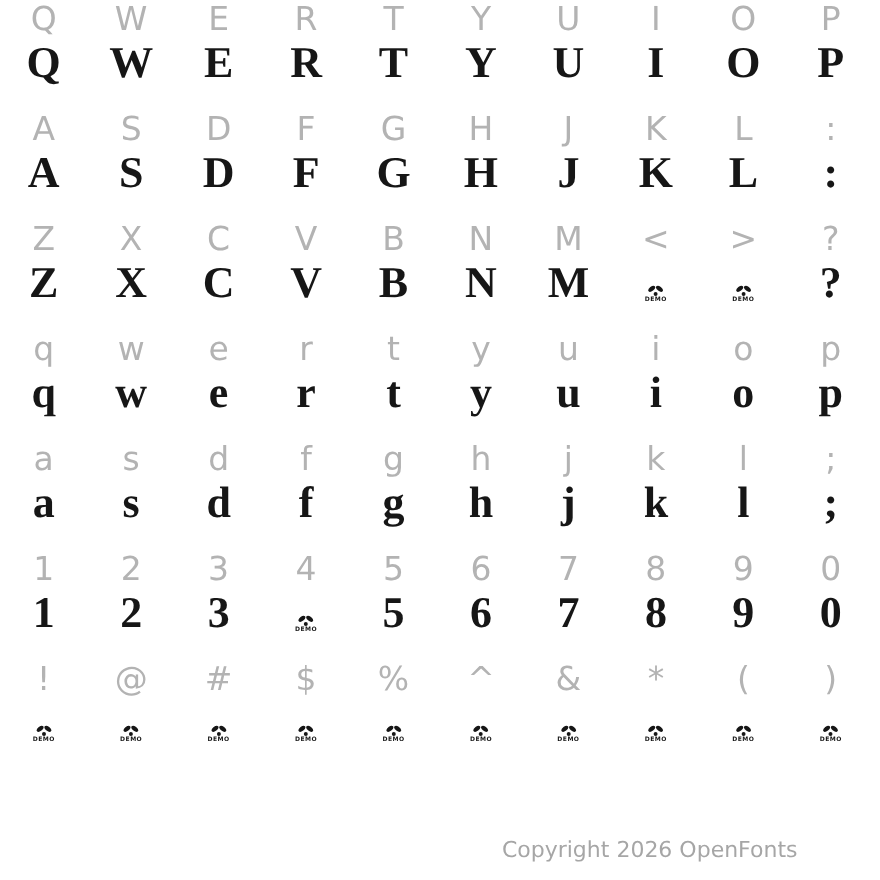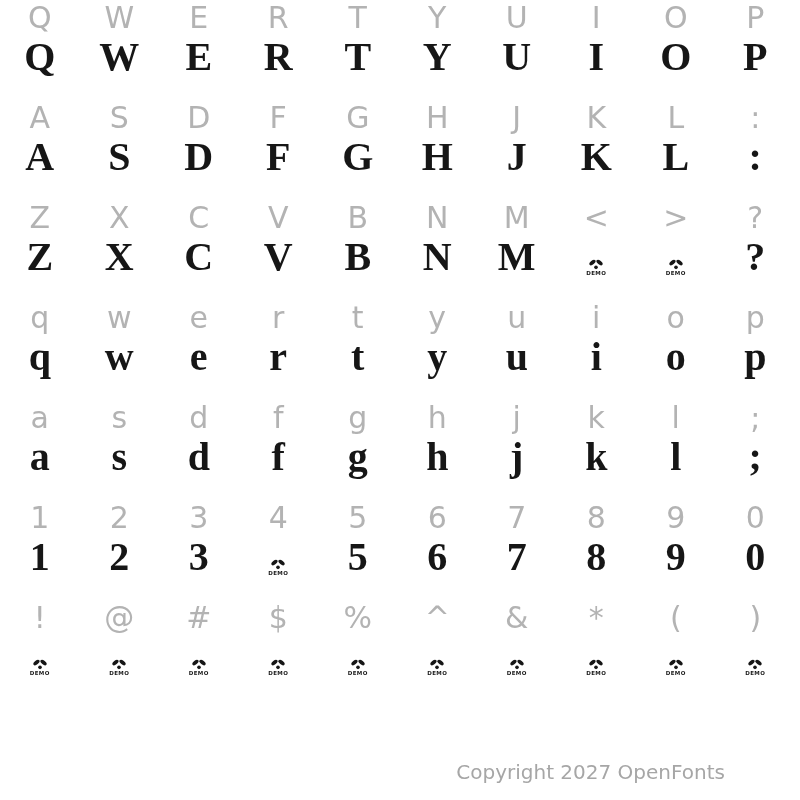--- a/index.html
+++ b/index.html
@@ -352,14 +352,14 @@
               <svg viewBox="0 0 20 14" xmlns="http://www.w3.org/2000/svg">
                 <ellipse cx="5.5" cy="4.5" rx="4.6" ry="2.5" transform="rotate(-38 5.5 4.5)"></ellipse>
                 <ellipse cx="14.5" cy="4.5" rx="4.6" ry="2.5" transform="rotate(38 14.5 4.5)"></ellipse>
                 <circle cx="10" cy="10.6" r="2.3"></circle>
               </svg>
               <span class="demo-label">DEMO</span>
             </span></span>
         </div>
       </div>
     </div>
-  <div class="copyright">Copyright 2027 OpenFonts</div>
+  <div class="copyright">Copyright 2026 OpenFonts</div>
 </div>
 
 </body></html>

